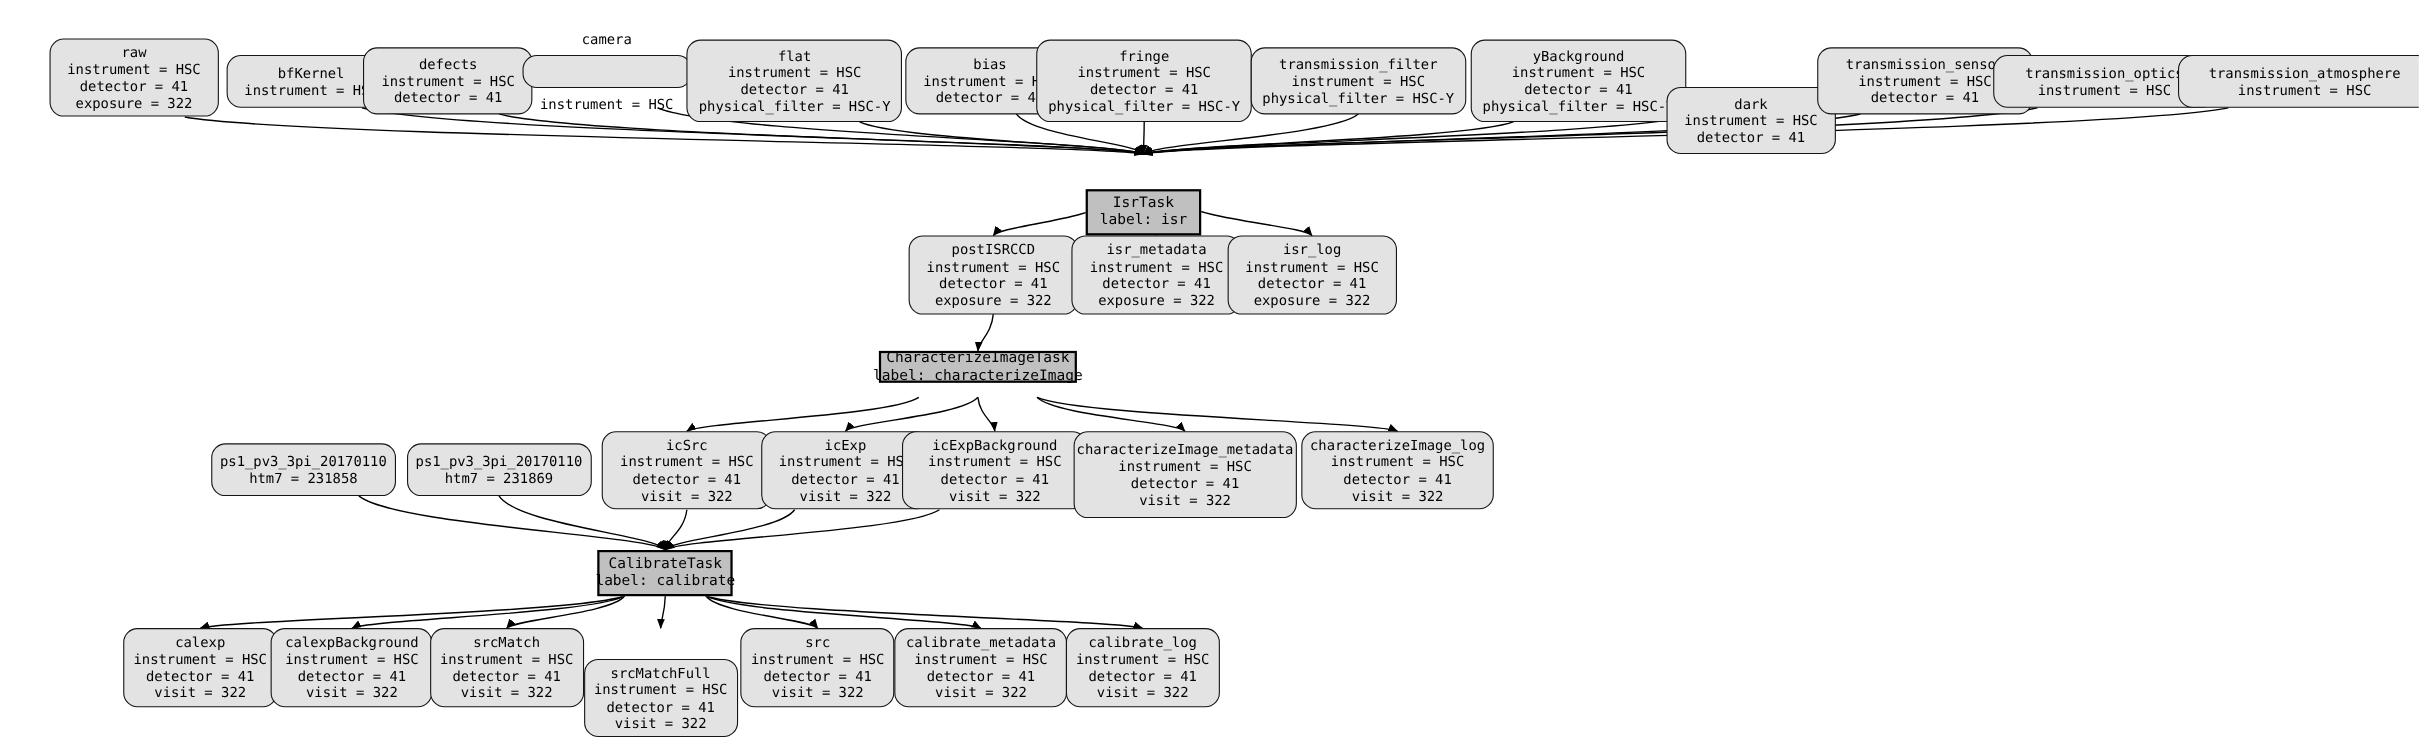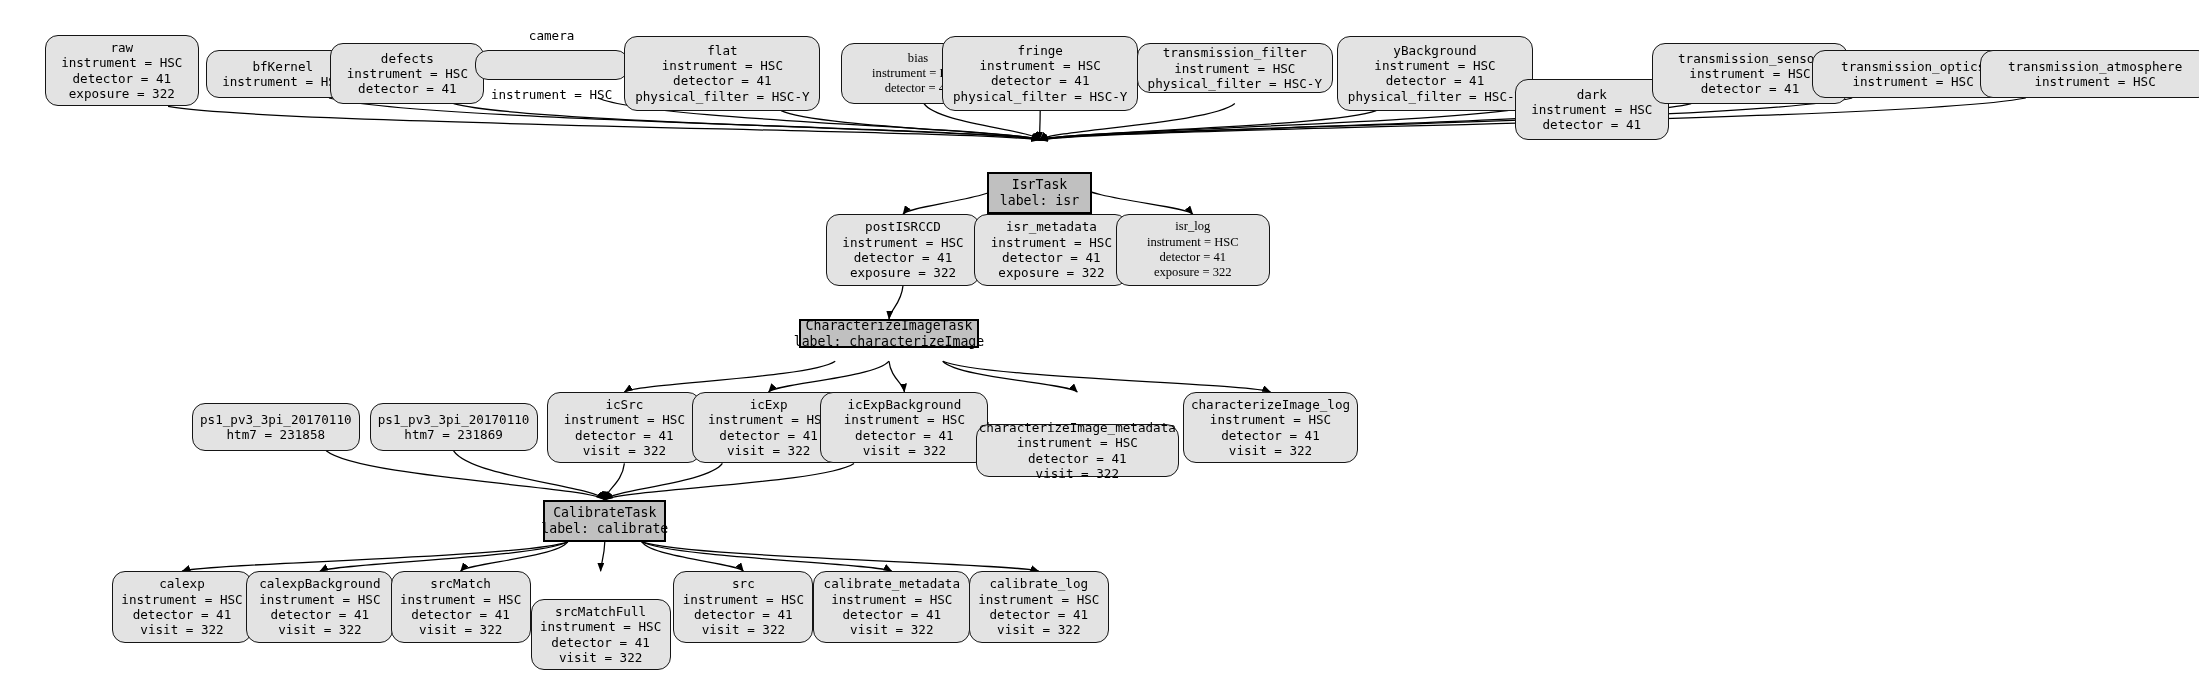--- a/index.html
+++ b/index.html
@@ -121,32 +121,32 @@
       <div class="node dataset" style="left: 474.6px; top: 50.4px; width: 154px; height: 30px; gap: 44px;">
         <span class="line">camera</span>
         <span class="line">instrument = HSC</span>
       </div>
       <div class="node dataset" style="left: 624.4px; top: 36.4px; width: 196px; height: 74.2px;">
         <span class="line">flat</span>
         <span class="line">instrument = HSC</span>
         <span class="line">detector = 41</span>
         <span class="line">physical_filter = HSC-Y</span>
       </div>
-      <div class="node dataset" style="left: 841px; top: 43.4px; width: 154px; height: 60.2px; font-family: Liberation Serif, serif;">
+      <div class="node dataset" style="left: 823px; top: 43.4px; width: 154px; height: 60.2px;">
         <span class="line">bias</span>
         <span class="line">instrument = HSC</span>
         <span class="line">detector = 41</span>
       </div>
       <div class="node dataset" style="left: 942.2px; top: 36.4px; width: 196px; height: 74.2px;">
         <span class="line">fringe</span>
         <span class="line">instrument = HSC</span>
         <span class="line">detector = 41</span>
         <span class="line">physical_filter = HSC-Y</span>
       </div>
-      <div class="node dataset" style="left: 1136.8px; top: 43.4px; width: 196px; height: 50px;">
+      <div class="node dataset" style="left: 1136.8px; top: 43.4px; width: 196px; height: 61px;">
         <span class="line">transmission_filter</span>
         <span class="line">instrument = HSC</span>
         <span class="line">physical_filter = HSC-Y</span>
       </div>
       <div class="node dataset" style="left: 1337px; top: 36.4px; width: 196px; height: 74.2px;">
         <span class="line">yBackground</span>
         <span class="line">instrument = HSC</span>
         <span class="line">detector = 41</span>
         <span class="line">physical_filter = HSC-Y</span>
       </div>
@@ -177,21 +177,21 @@
         <span class="line">instrument = HSC</span>
         <span class="line">detector = 41</span>
         <span class="line">exposure = 322</span>
       </div>
       <div class="node dataset" style="left: 974.4px; top: 214.2px; width: 154px; height: 71.4px;">
         <span class="line">isr_metadata</span>
         <span class="line">instrument = HSC</span>
         <span class="line">detector = 41</span>
         <span class="line">exposure = 322</span>
       </div>
-      <div class="node dataset" style="left: 1115.8px; top: 214.2px; width: 154px; height: 71.4px; font-family: Liberation Serif, serif;">
+      <div class="node dataset" style="left: 1115.8px; top: 214.2px; width: 154px; height: 71.4px;">
         <span class="line">isr_log</span>
         <span class="line">instrument = HSC</span>
         <span class="line">detector = 41</span>
         <span class="line">exposure = 322</span>
       </div>
       <div class="node task" style="left: 799.4px; top: 319.2px; width: 179.2px; height: 29px;">
         <span class="line">CharacterizeImageTask</span>
         <span class="line">label: characterizeImage</span>
       </div>
       <div class="node dataset" style="left: 191.8px; top: 403.2px; width: 168px; height: 47.6px;">
@@ -213,21 +213,21 @@
         <span class="line">instrument = HSC</span>
         <span class="line">detector = 41</span>
         <span class="line">visit = 322</span>
       </div>
       <div class="node dataset" style="left: 820.4px; top: 392px; width: 168px; height: 71.4px;">
         <span class="line">icExpBackground</span>
         <span class="line">instrument = HSC</span>
         <span class="line">detector = 41</span>
         <span class="line">visit = 322</span>
       </div>
-      <div class="node dataset" style="left: 975.8px; top: 392px; width: 203px; height: 53px; margin-top: 32px;">
+      <div class="node dataset" style="left: 975.8px; top: 392px; width: 203px; height: 79px;">
         <span class="line">characterizeImage_metadata</span>
         <span class="line">instrument = HSC</span>
         <span class="line">detector = 41</span>
         <span class="line">visit = 322</span>
       </div>
       <div class="node dataset" style="left: 1183px; top: 392px; width: 175px; height: 71.4px; text-align: right;">
         <span class="line">characterizeImage_log</span>
         <span class="line">instrument = HSC</span>
         <span class="line">detector = 41</span>
         <span class="line">visit = 322</span>

